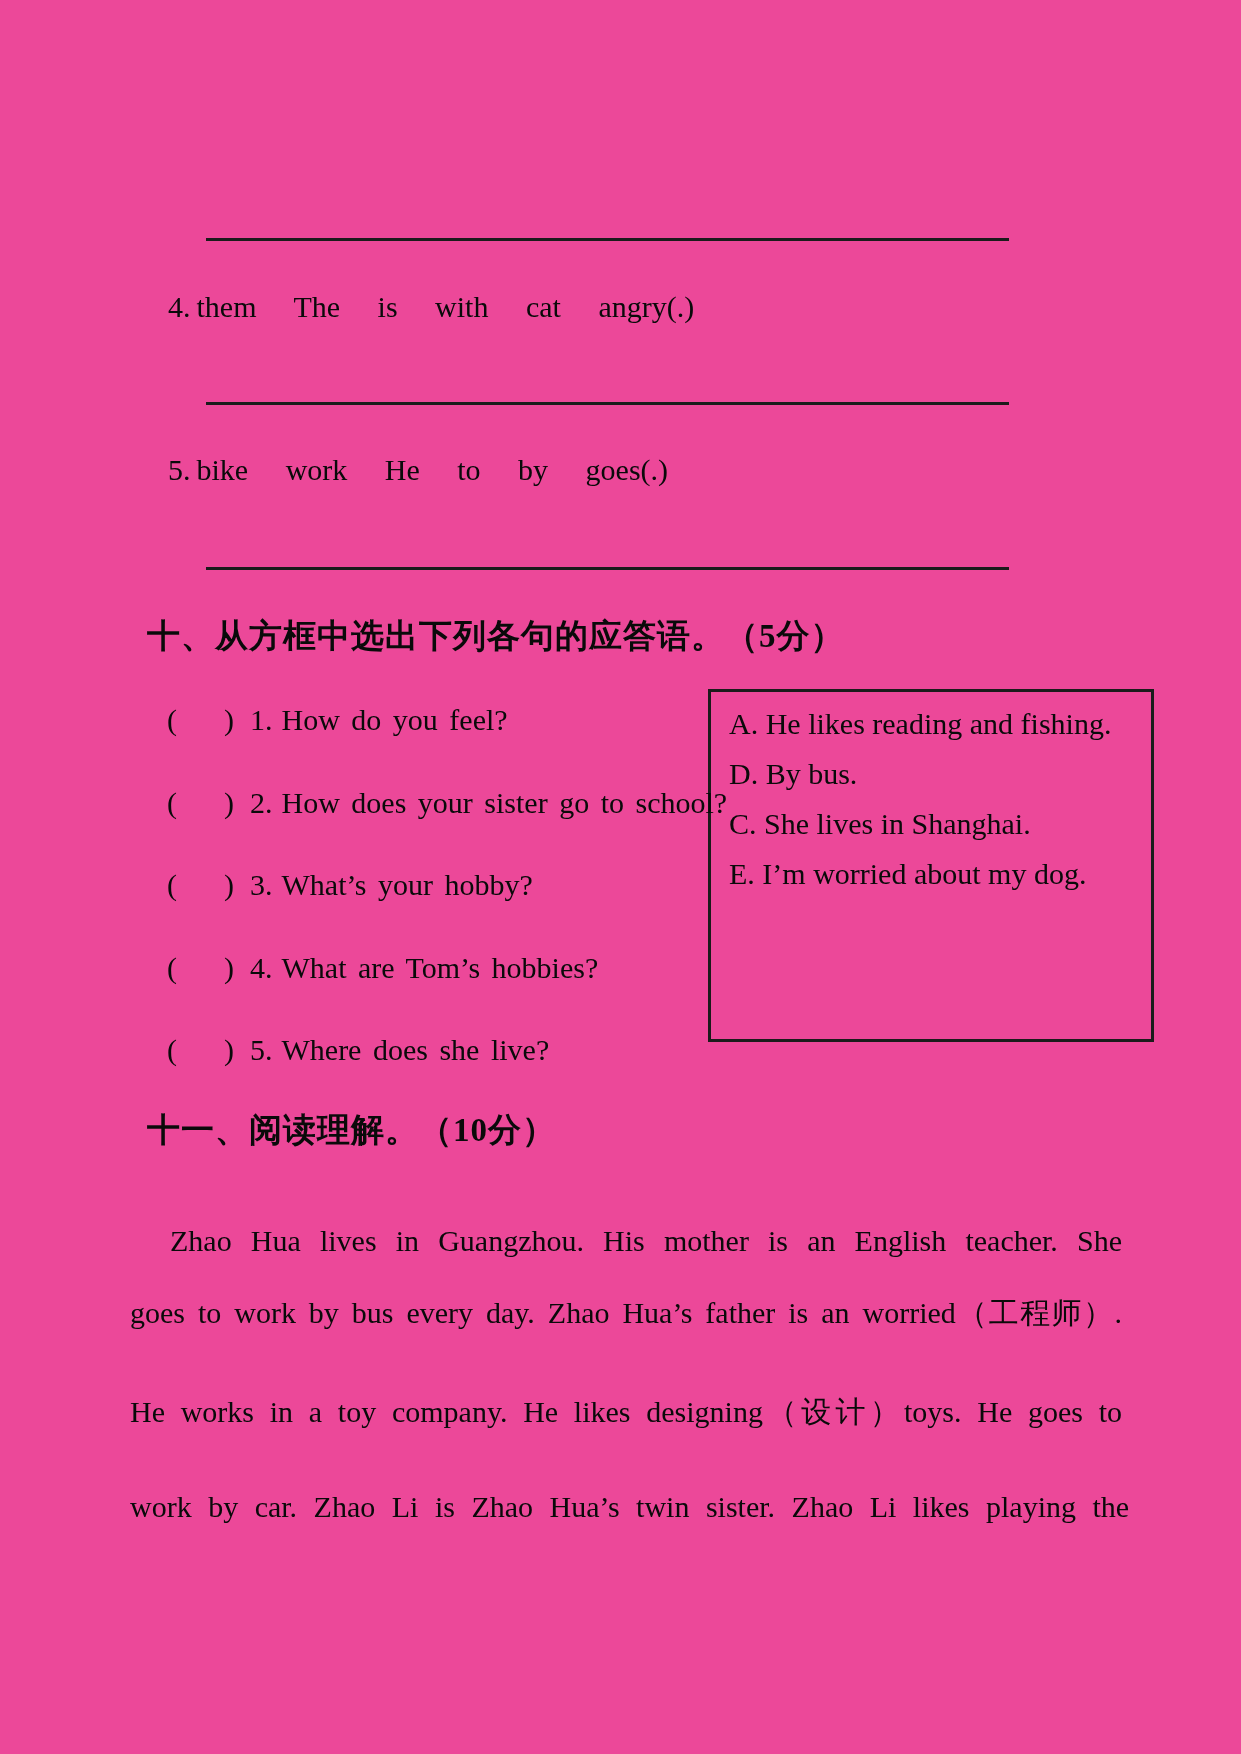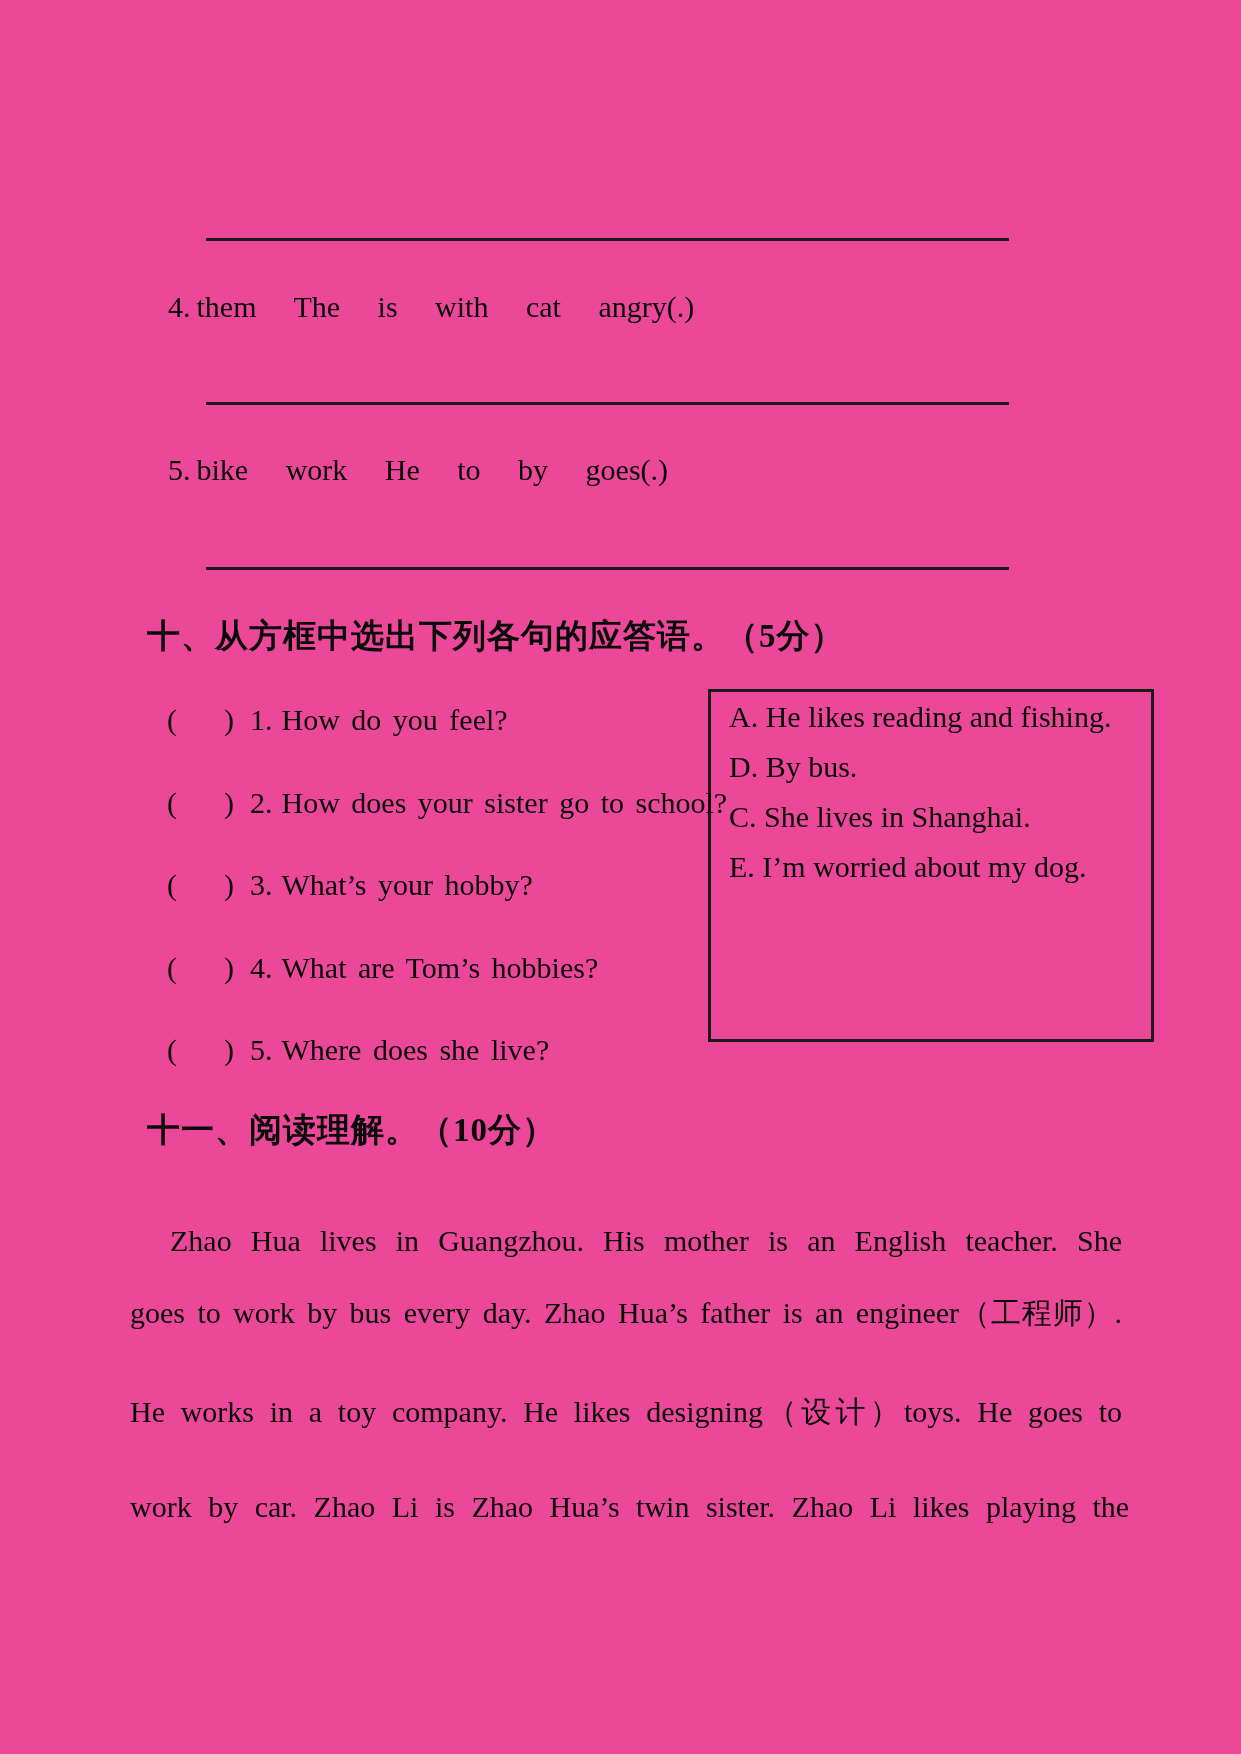--- a/index.html
+++ b/index.html
@@ -68,21 +68,21 @@
 
   
   .options-box {
     position: absolute;
     left: 708px;
     top: 689px;
     width: 446px;
     height: 353px;
     border: 3px solid #1b1b1b;
     box-sizing: border-box;
-    padding: 0 0 0 18px;
+    padding: 7px 0 0 18px;
     z-index: 1;
     background: transparent;
   }
   .option {
     font-size: 30px;
     line-height: 50px;
     white-space: nowrap;
   }
 
   
@@ -149,17 +149,17 @@
     <span>(</span><span class="paren-gap"></span><span>)</span><span class="num-gap"></span><span class="q-num">4.</span><span class="q-text">What are Tom’s hobbies?</span>
   </div>
 
   <div class="question" style="top:1029px">
     <span>(</span><span class="paren-gap"></span><span>)</span><span class="num-gap"></span><span class="q-num">5.</span><span class="q-text">Where does she live?</span>
   </div>
 
   <div class="sec-heading" style="top:1108px">十一、阅读理解。（10分）</div>
 
   <div class="passage-line first" style="top:1196px">Zhao Hua lives in Guangzhou. His mother is an English teacher. She</div>
-  <div class="passage-line" style="top:1292px">goes to work by bus every day. Zhao Hua’s father is an engineer（工程师）.</div>
+  <div class="passage-line" style="top:1292px">goes to work by bus every day. Zhao Hua’s father is an worried（工程师）.</div>
   <div class="passage-line" style="top:1391px">He works in a toy company. He likes designing（设计）toys. He goes to</div>
   <div class="passage-line last" style="top:1486px">work by car. Zhao Li is Zhao Hua’s twin sister. Zhao Li likes playing the</div>
 
 </div>
 
 </body></html>

